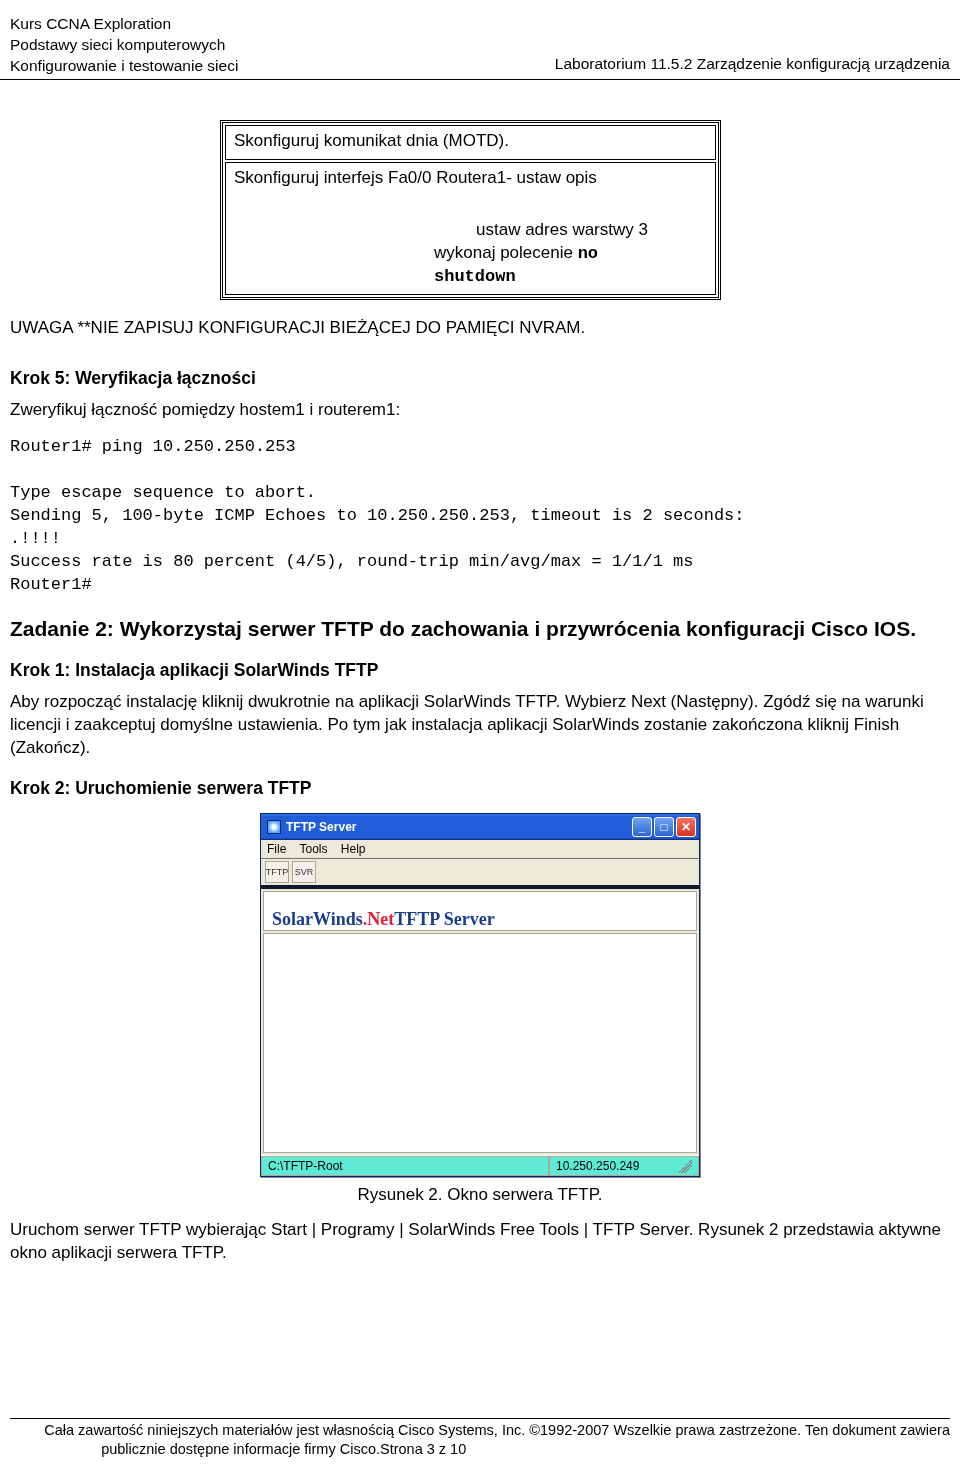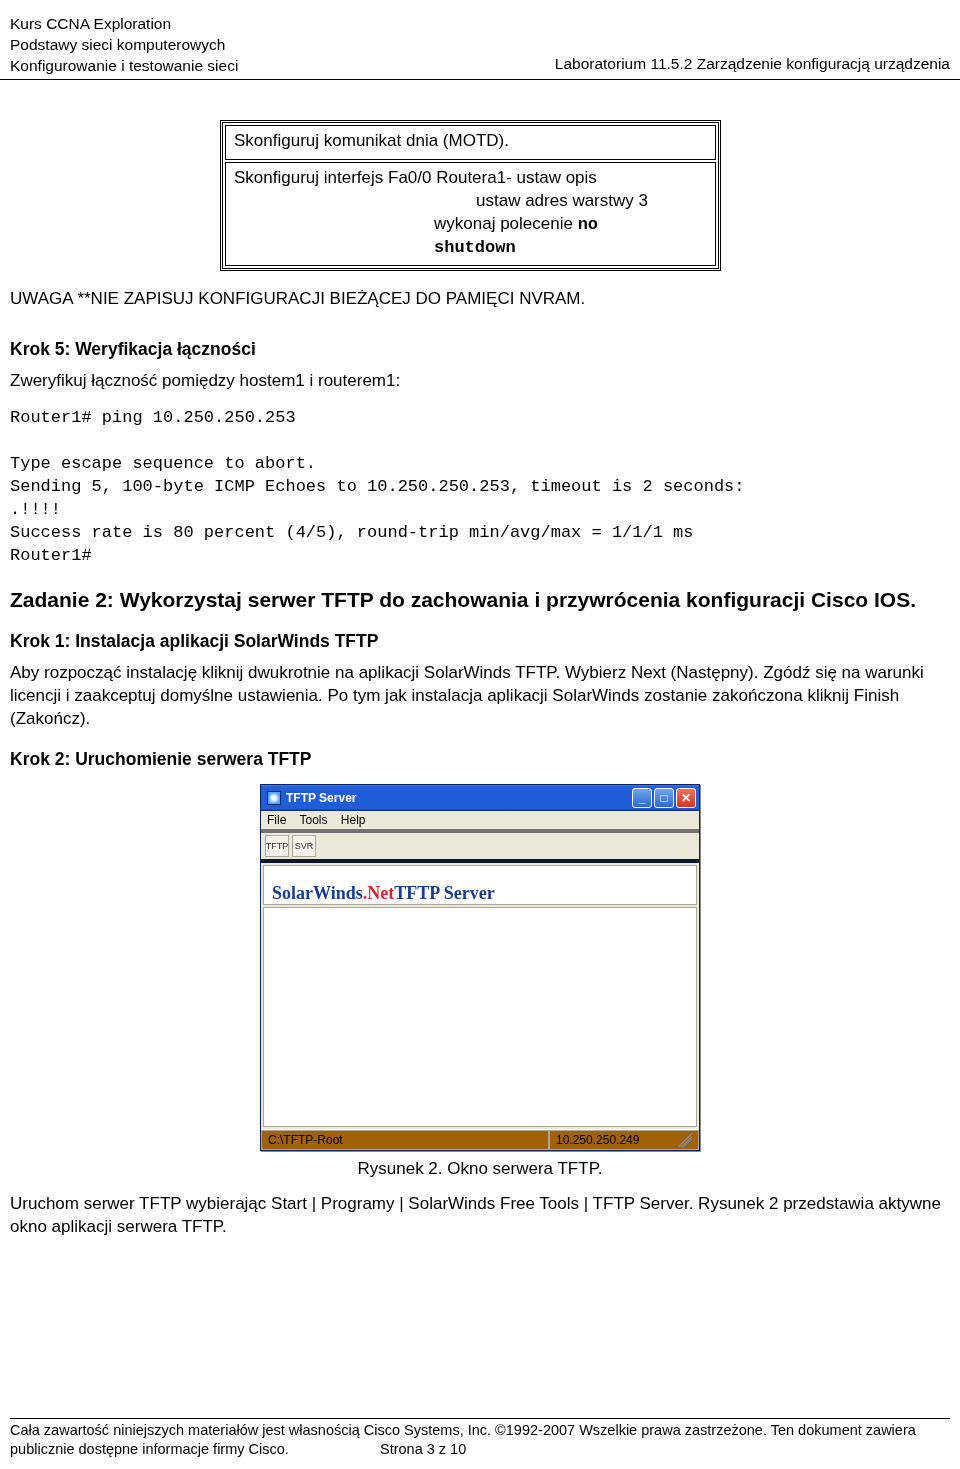--- a/index.html
+++ b/index.html
@@ -40,21 +40,21 @@
     border: 3px double #000;
     margin: 0 0 18px 210px;
     width: 501px;
   }
   .box-table td {
     border: 1px solid #000;
     padding: 4px 8px 6px 8px;
     font-size: 17px;
     line-height: 1.35;
   }
-  .box-indent { padding-left: 242px; display:block; }
+  .box-indent { padding-left: 242px; display:block;margin-top:29px; }
   .box-indent2 { padding-left: 200px; display:block; }
   .mono { font-family: "Courier New", monospace; }
   .warn {
     margin: 18px 0 30px 0;
     font-size: 17px;
   }
   h3.step {
     font-size: 17.5px;
     font-weight: bold;
     margin: 18px 0 10px 0;
@@ -119,21 +119,21 @@
     font-size:12px;
     font-weight:bold;
   }
   .tb-btn.close {
     background: linear-gradient(to bottom, #f47360, #d7341e);
   }
   .menubar {
     background:#ece9d8;
     padding: 2px 6px;
     font-size:12px;
-    border-bottom:4px solid #737373;
+    border-bottom:1px solid #737373;
   }
   .menubar span { margin-right: 10px; text-decoration: underline; text-decoration-color: transparent; }
   .menubar span::first-letter { text-decoration: underline; }
   .toolbar {
     background:#ece9d8;
     padding:2px 4px;
     border-bottom:4px solid #0f172a;
     display:flex;
     gap:3px;
   }
@@ -167,21 +167,21 @@
   }
   .statusbar {
     display:flex;
     background:#ece9d8;
     font-size:12px;
     border-top:1px solid #fff;
   }
   .status-cell {
     border:1px solid #aca899;
     padding:2px 6px;
-    background:#a16207;
+    background:#5eead4;
   }
   .status-cell.left { flex:1; }
   .status-cell.right {
     width:150px;
     display:flex;
     justify-content:space-between;
     align-items:center;
   }
   .grip {
     width:14px;height:14px;
@@ -196,20 +196,21 @@
     margin: 6px 0 14px 0;
   }
   .footer {
     position:absolute;
     bottom:10px;
     left:0;
     right:0;
     padding: 0 10px;
     font-size:14.5px;
     line-height:1.3;
+    text-align:right;
   }
   .footer-line {
     border-top:1.5px solid #000;
     margin-bottom:2px;
   }
 </style>
 </head>
 <body>
 
 <div class="page">

